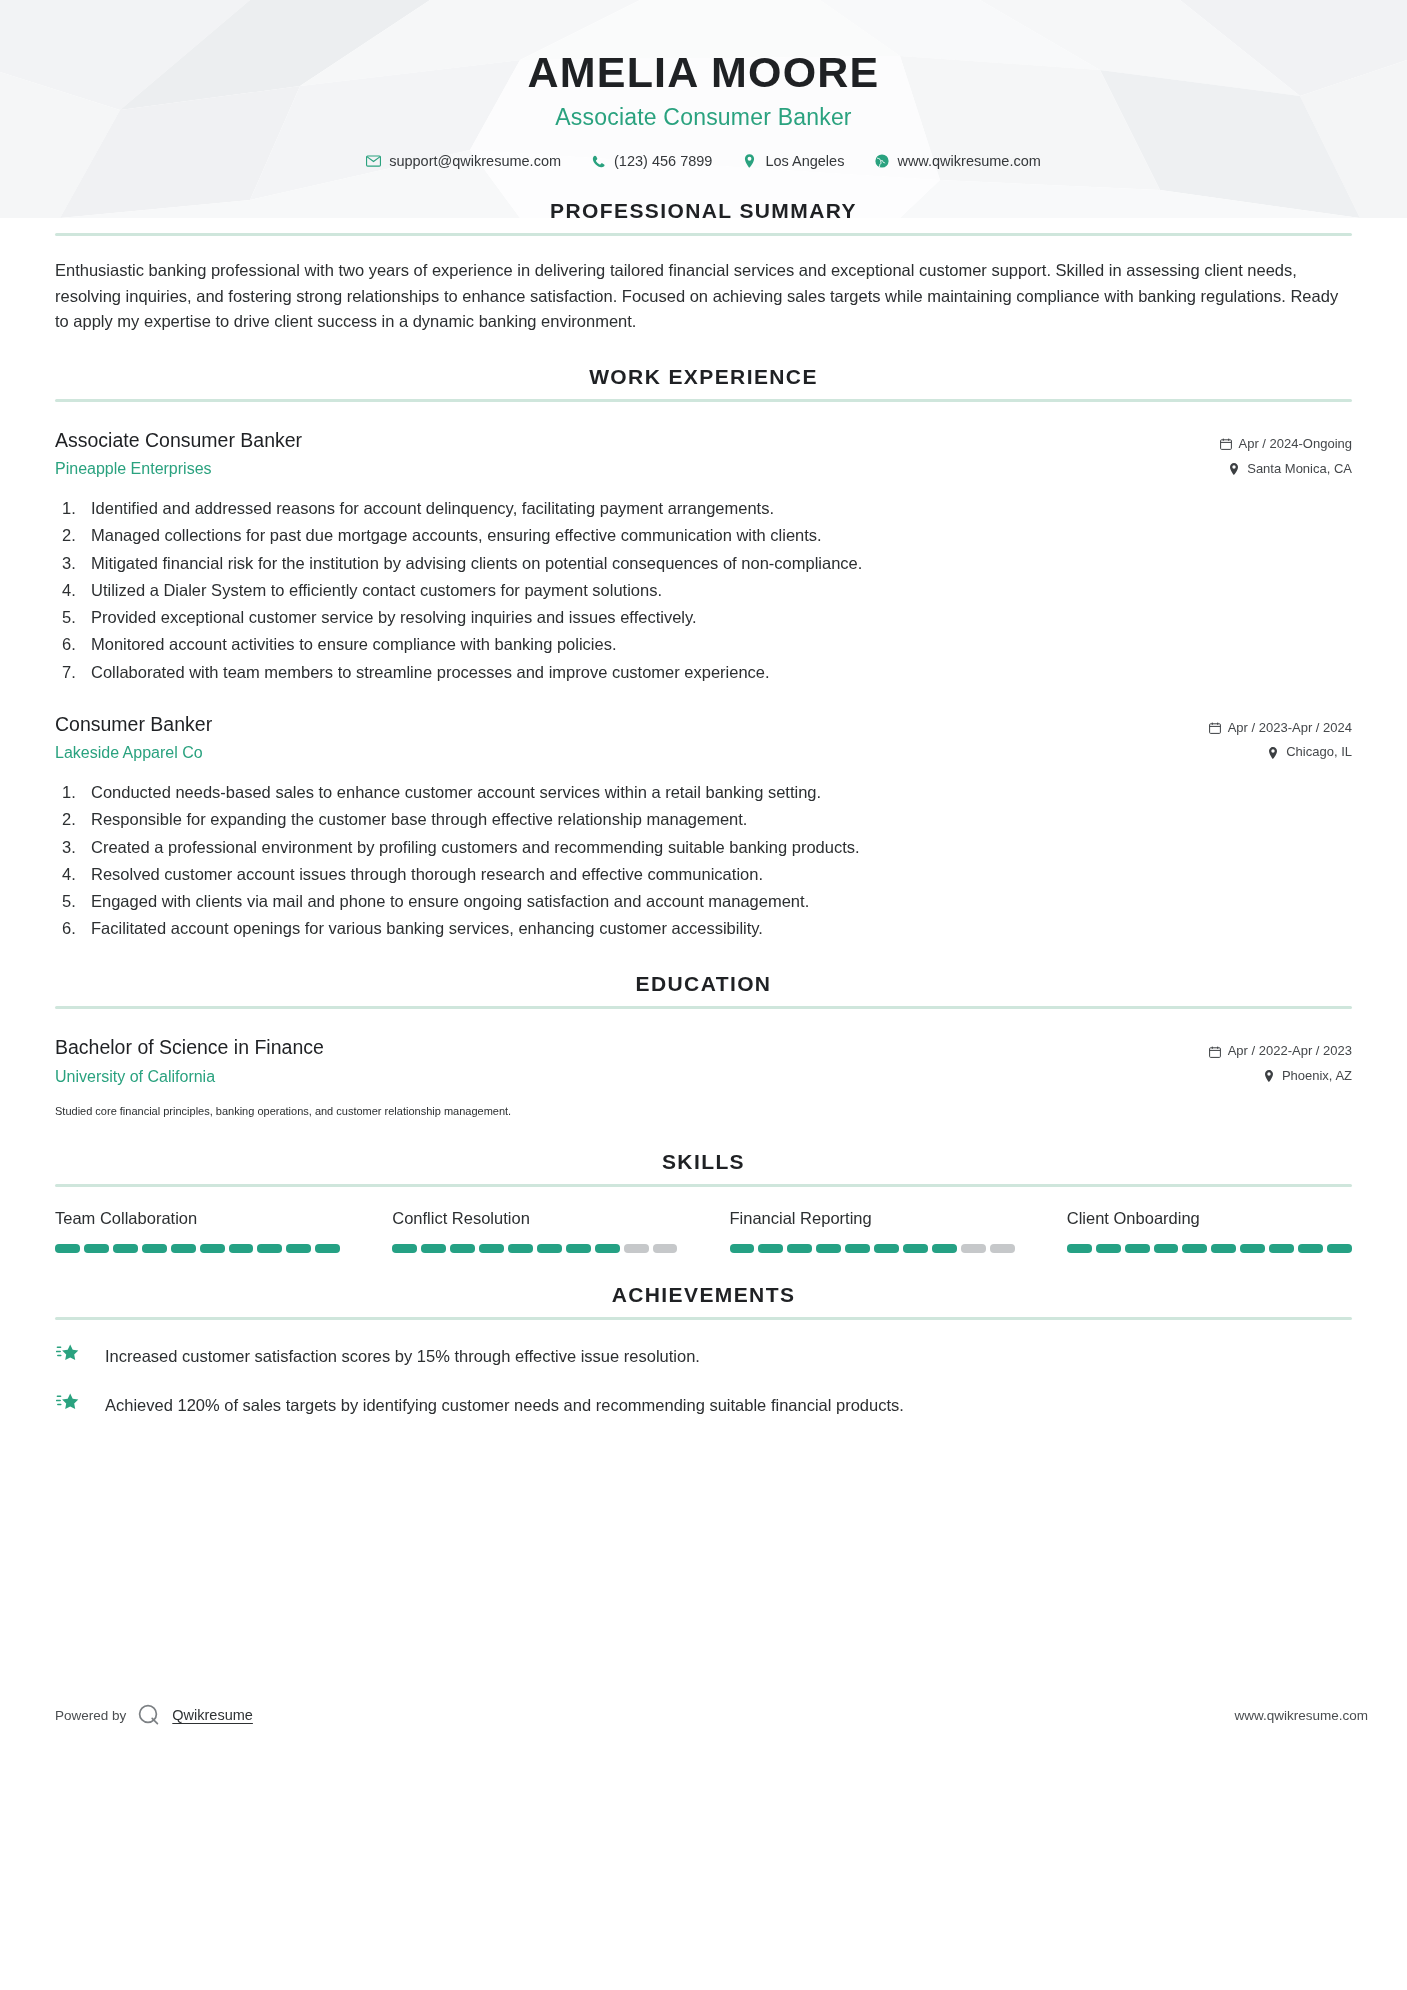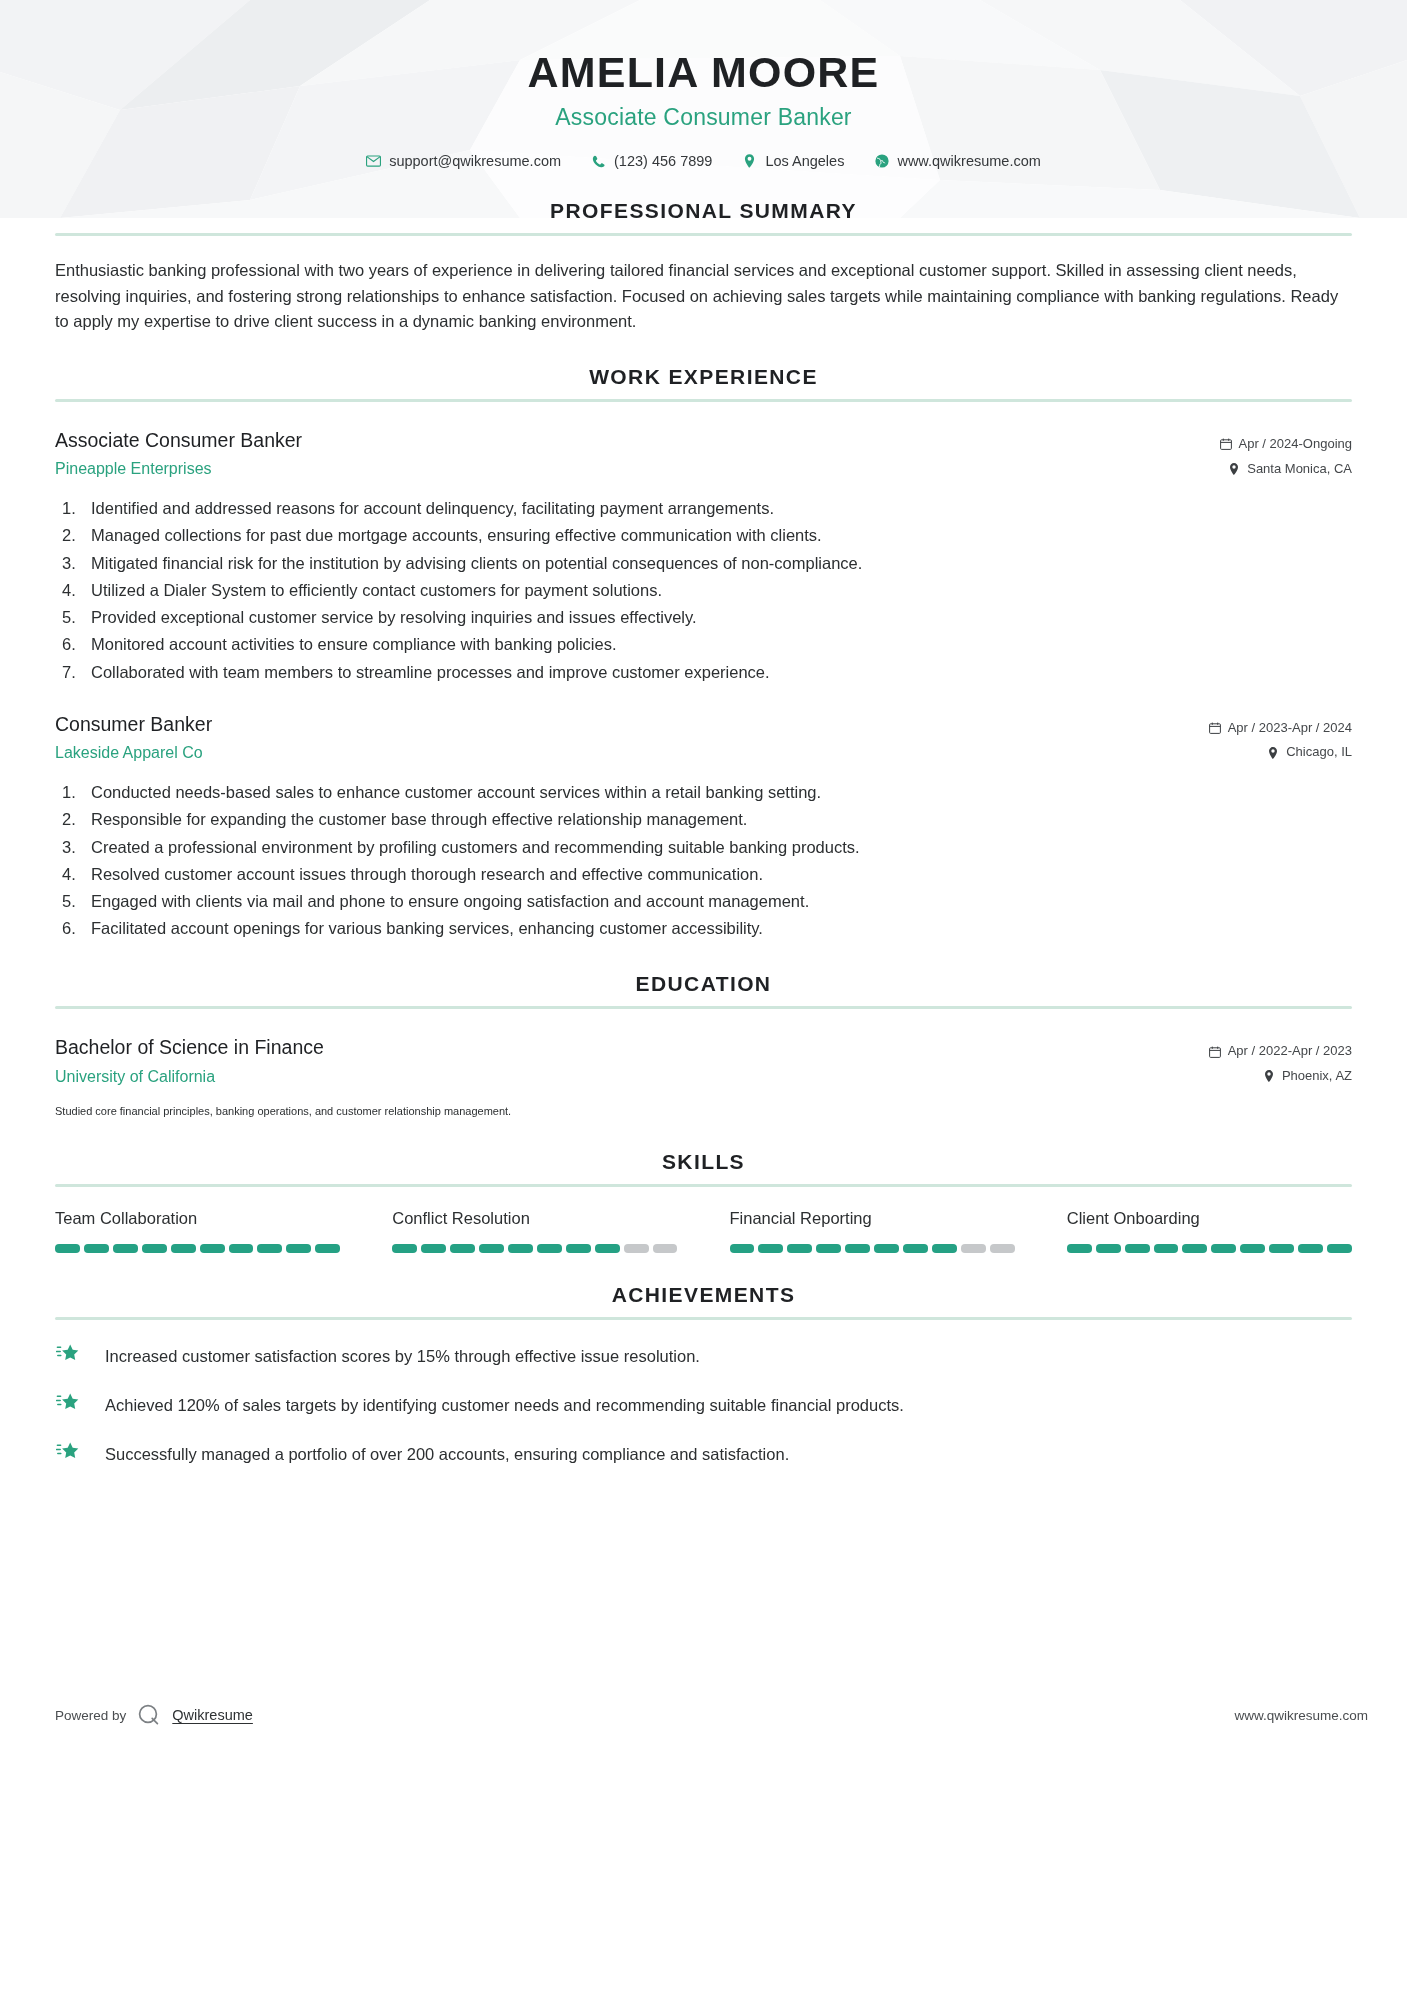--- a/index.html
+++ b/index.html
@@ -554,29 +554,20 @@
         </div>
         <div class="ach-item">
           <span class="ach-icon">
             <svg width="24" height="24" viewBox="0 0 24 24">
               <path d="M14.2 2.6l2.5 5.1 5.6.8-4.1 4 1 5.6-5-2.6-5 2.6 1-5.6-4.1-4 5.6-.8z" fill="#2aa27f"></path>
               <path d="M1.4 5.2h3.2M0.6 9.4h3.6M1.8 13.6h3" stroke="#2aa27f" stroke-width="1.5" stroke-linecap="round" fill="none"></path>
             </svg>
           </span>
           <span class="ach-text">Achieved 120% of sales targets by identifying customer needs and recommending suitable financial products.</span>
         </div>
-        <div class="ach-item">
-          <span class="ach-icon">
-            <svg width="24" height="24" viewBox="0 0 24 24">
-              <path d="M14.2 2.6l2.5 5.1 5.6.8-4.1 4 1 5.6-5-2.6-5 2.6 1-5.6-4.1-4 5.6-.8z" fill="#2aa27f"></path>
-              <path d="M1.4 5.2h3.2M0.6 9.4h3.6M1.8 13.6h3" stroke="#2aa27f" stroke-width="1.5" stroke-linecap="round" fill="none"></path>
-            </svg>
-          </span>
-          <span class="ach-text">Successfully managed a portfolio of over 200 accounts, ensuring compliance and satisfaction.</span>
-        </div>
       </div>
     </div>
 
   </div>
 
   <div class="footer">
     <div class="footer-left">
       <span>Powered by</span>
       <span class="brand-mark">
         <svg width="24" height="24" viewBox="0 0 24 24" fill="none" stroke="#7c8084" stroke-width="1.7">

